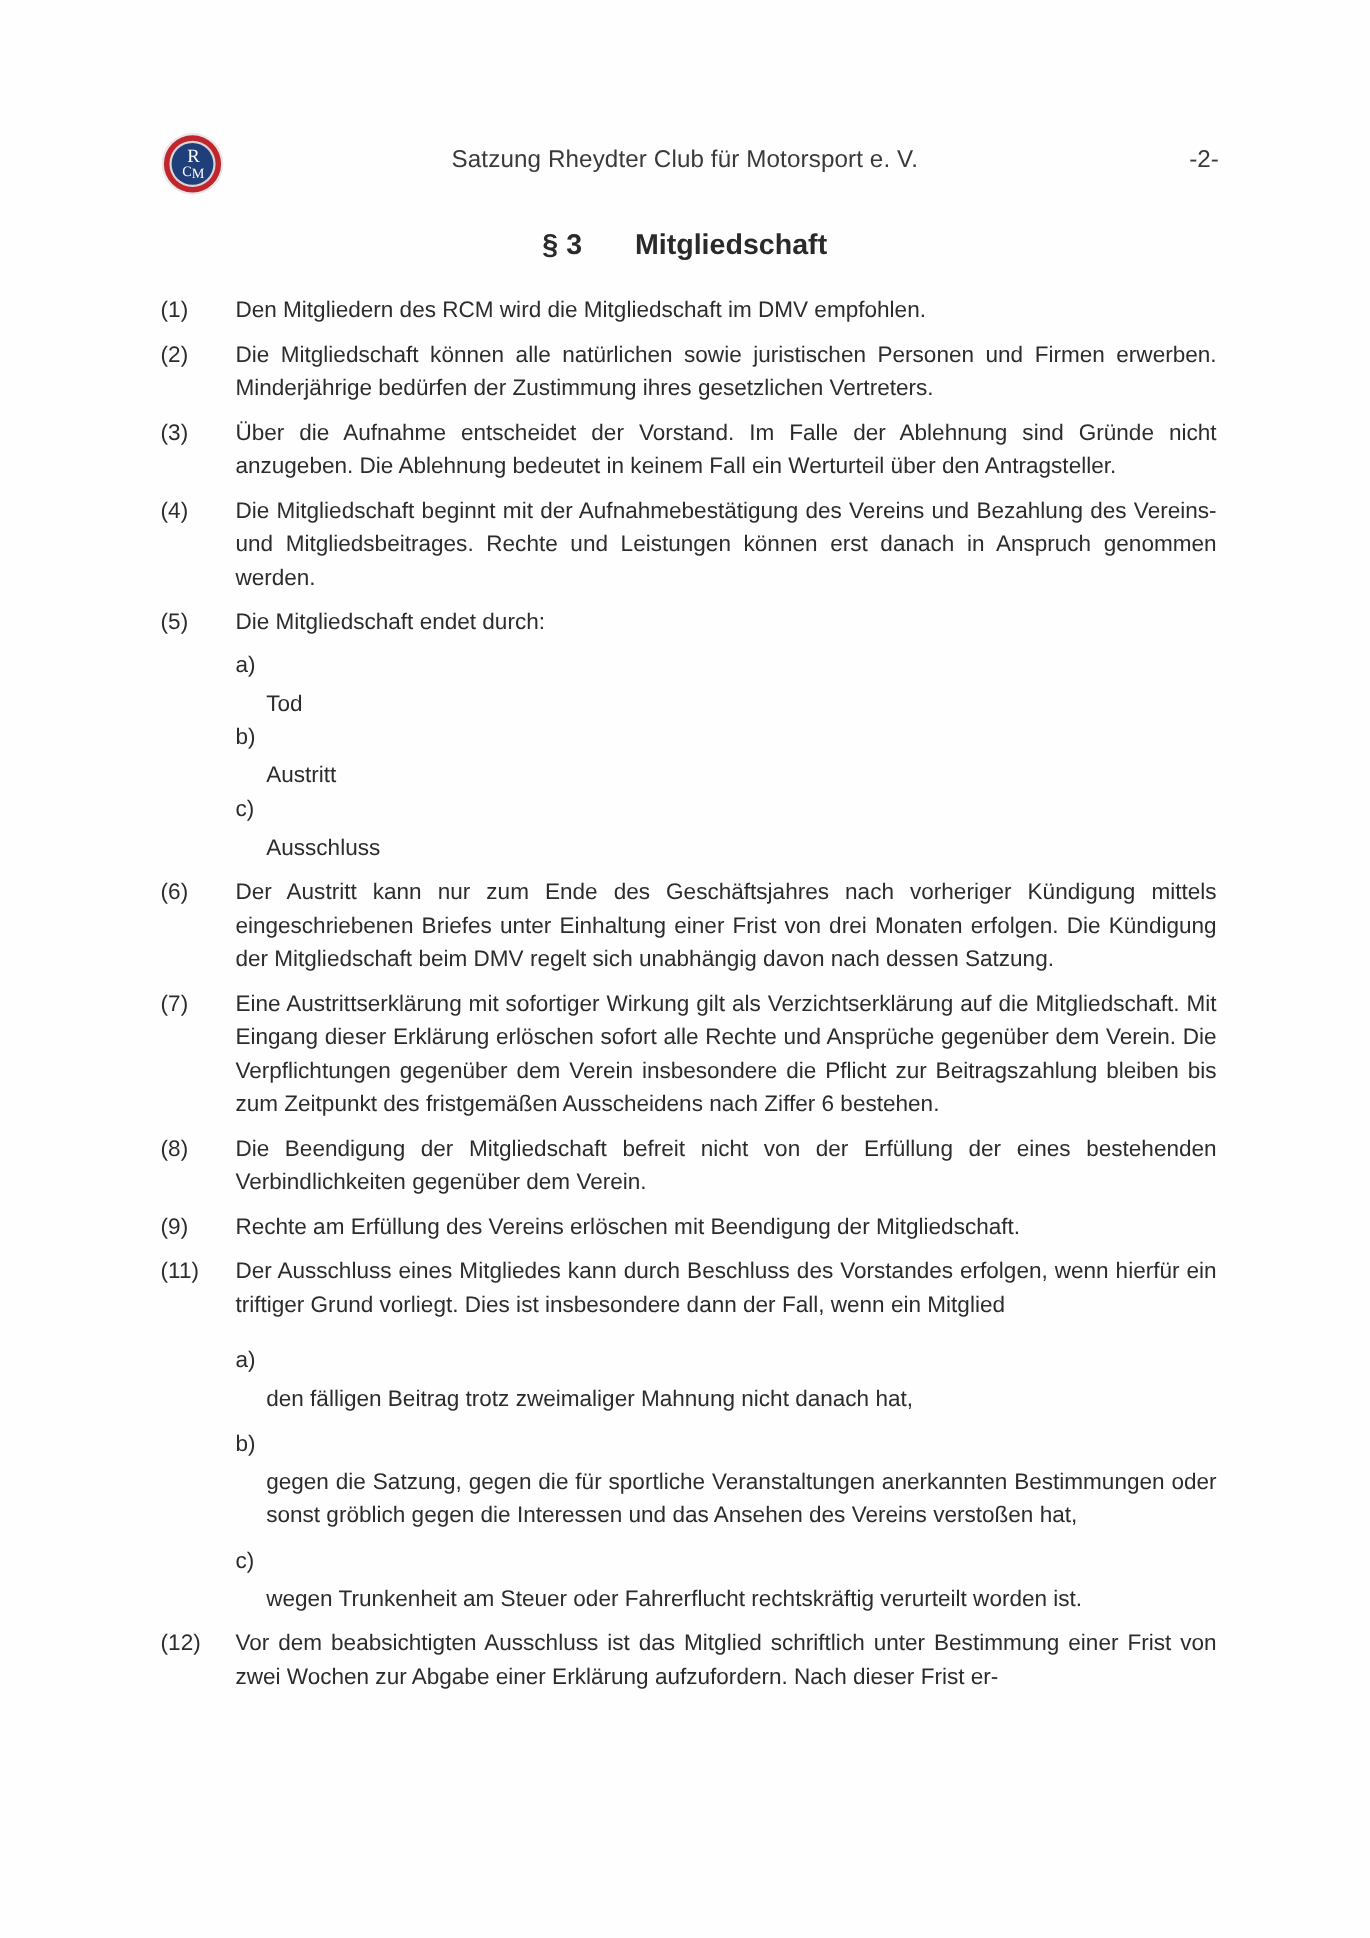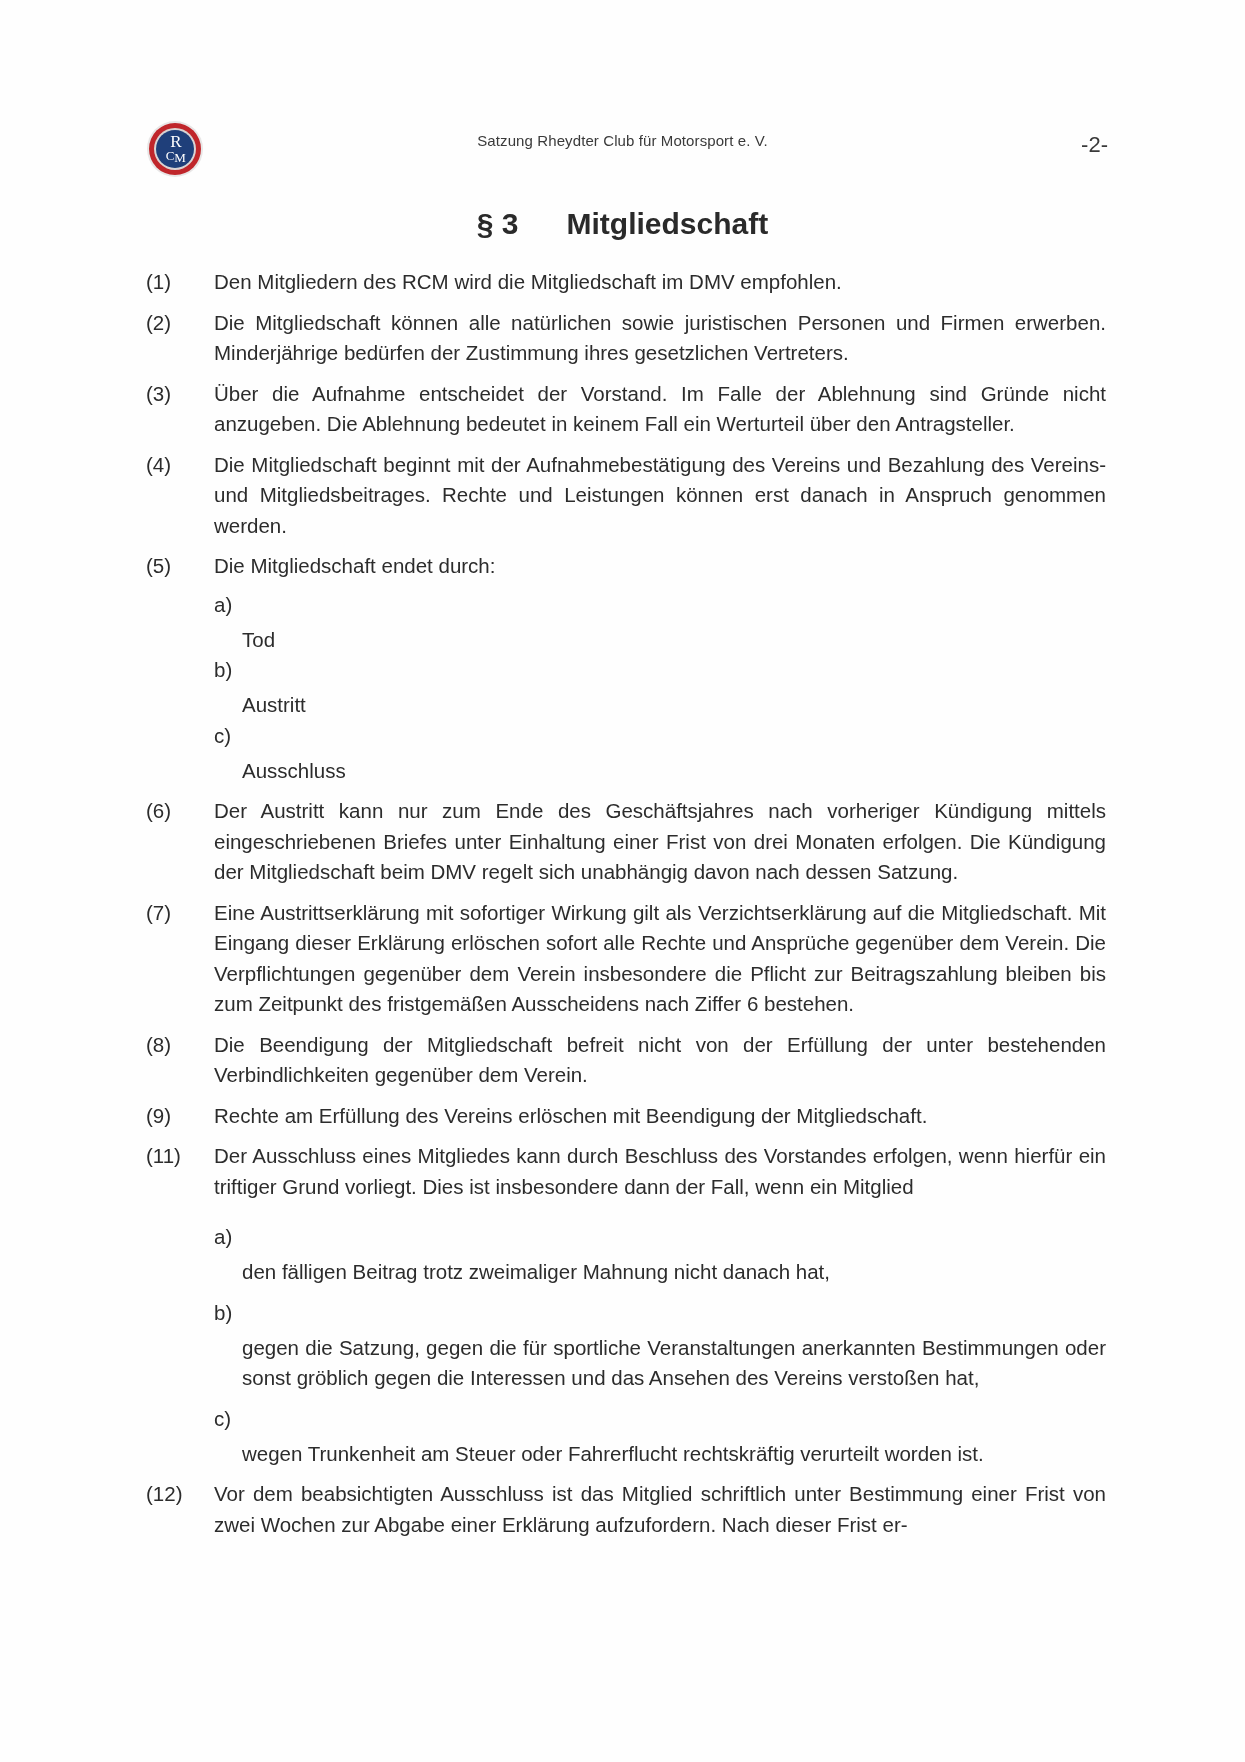--- a/index.html
+++ b/index.html
@@ -1,24 +1,24 @@
 <!DOCTYPE html>
 <html><head>
 <meta charset="utf-8">
 <style>
   html, body { margin: 0; padding: 0; background: #ffffff; }
   body { width: 1245px; height: 1762px; position: relative; overflow: hidden;
          font-family: "Liberation Sans", sans-serif; color: #2a2a2a; }
   .page { position: absolute; inset: 0; background: #fefefe; }
   .logo { position: absolute; left: 146px; top: 120px; width: 58px; height: 58px; }
   .header-title { position: absolute; left: 0; width: 1245px; top: 132px; text-align: center;
-                  font-size: 15px; color: #3a3a3a; letter-spacing: 0.1px; }
+                  font-size: 22px; color: #3a3a3a; letter-spacing: 0.1px; }
   .page-num { position: absolute; right: 137px; top: 132px; font-size: 22px; color: #3a3a3a; }
   .section-heading { position: absolute; left: 0; width: 1245px; top: 207px; text-align: center;
-                     font-size: 30px; font-weight: bold; color: #2a2a2a; }
+                     font-size: 26px; font-weight: bold; color: #2a2a2a; }
   .section-heading .num { display: inline-block; margin-right: 48px; }
   .body { position: absolute; left: 146px; top: 267px; width: 960px; font-size: 20.5px;
           line-height: 30.5px; color: #2c2c2c; }
   .para { display: flex; margin-bottom: 10px; }
   .para .pnum { width: 68px; flex: 0 0 68px; }
   .para .ptext { flex: 1; text-align: justify; hyphens: manual; }
   .sublist { margin: 6px 0 10px 68px; }
   .sublist .sub { display: flex; }
   .sublist.tight .sub { margin: 0; }
   .sublist.loose .sub { margin-bottom: 10px; }
@@ -95,21 +95,21 @@
       <span class="ptext">Der Austritt kann nur zum Ende des Geschäftsjahres nach vorheriger Kündigung mittels eingeschriebenen Briefes unter Einhaltung einer Frist von drei Monaten erfolgen. Die Kündigung der Mitgliedschaft beim DMV regelt sich unabhängig davon nach dessen Satzung.</span>
     </div>
 
     <div class="para">
       <span class="pnum">(7)</span>
       <span class="ptext">Eine Austrittserklärung mit sofortiger Wirkung gilt als Verzichtserklärung auf die Mitgliedschaft. Mit Eingang dieser Erklärung erlöschen sofort alle Rechte und Ansprüche gegenüber dem Verein. Die Verpflichtungen gegenüber dem Verein insbesondere die Pflicht zur Beitragszahlung bleiben bis zum Zeitpunkt des fristgemäßen Ausscheidens nach Ziffer 6 bestehen.</span>
     </div>
 
     <div class="para">
       <span class="pnum">(8)</span>
-      <span class="ptext">Die Beendigung der Mitgliedschaft befreit nicht von der Erfüllung der unter bestehenden Verbindlichkeiten gegenüber dem Verein.</span>
+      <span class="ptext">Die Beendigung der Mitgliedschaft befreit nicht von der Erfüllung der eines bestehenden Verbindlichkeiten gegenüber dem Verein.</span>
     </div>
 
     <div class="para">
       <span class="pnum">(9)</span>
       <span class="ptext">Rechte am Erfüllung des Vereins erlöschen mit Beendigung der Mitgliedschaft.</span>
     </div>
 
 
     <div class="para" style="margin-bottom:20px;">
       <span class="pnum">(11)</span>

